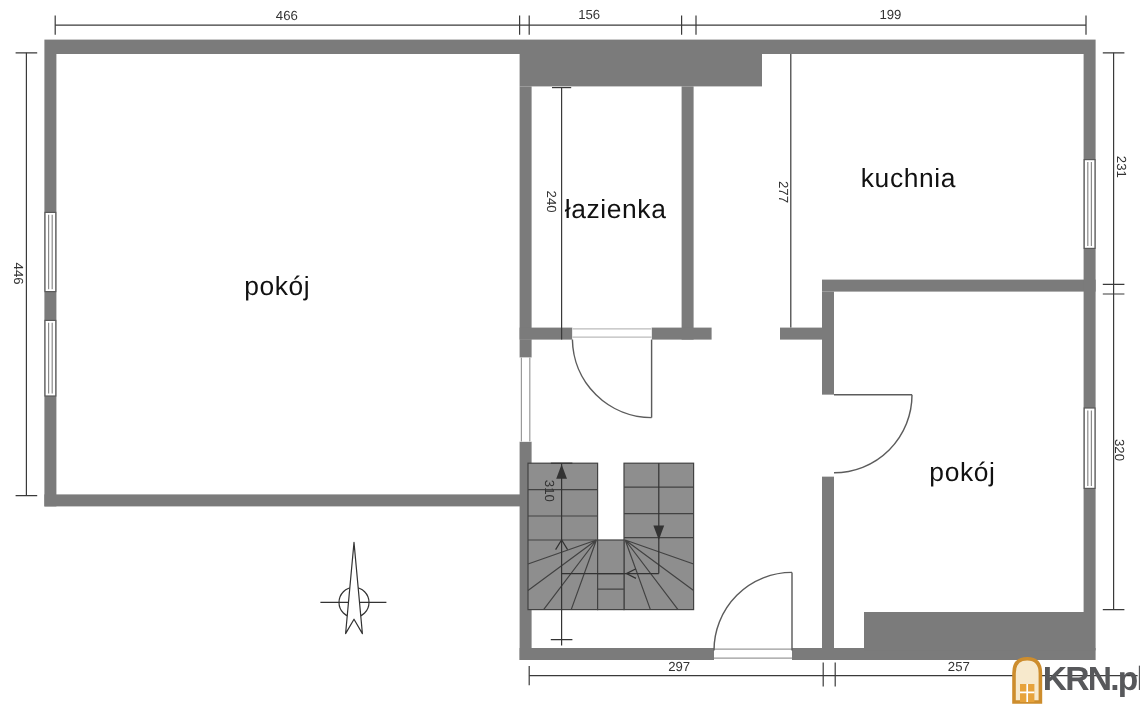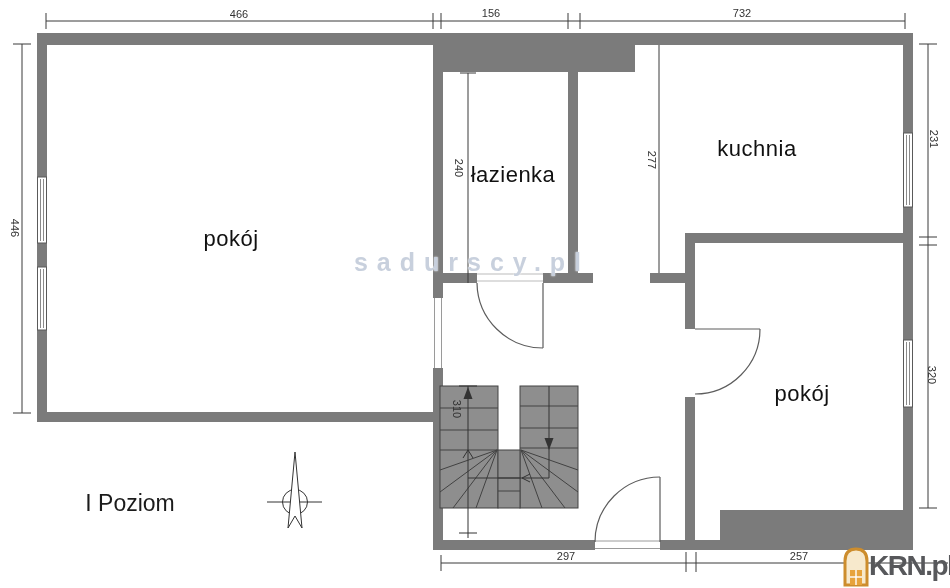--- a/index.html
+++ b/index.html
@@ -158,32 +158,30 @@
     <g>
       <path d="M845,585 V561 Q845,549 856,549 Q867,549 867,561 V585 Z" fill="#f7e9cc" stroke="#cd8d2d" stroke-width="3"></path>
       <rect x="850" y="570" width="12" height="15" fill="#e7a33c"></rect>
       <line x1="856" y1="570" x2="856" y2="585" stroke="#ffffff" stroke-width="1.4"></line>
       <line x1="850" y1="577" x2="862" y2="577" stroke="#ffffff" stroke-width="1.4"></line>
     </g>
   </svg>
 
   <span class="lbl dim-h" style="left:239px;top:14px">466</span>
   <span class="lbl dim-h" style="left:491px;top:13px">156</span>
-  <span class="lbl dim-h" style="left:742px;top:13px">732</span>
+  <span class="lbl dim-h" style="left:742px;top:13px">199</span>
   <span class="lbl dim-v" style="left:15px;top:228px">446</span>
   <span class="lbl dim-v" style="left:934px;top:139px">231</span>
   <span class="lbl dim-v" style="left:932px;top:375px">320</span>
   <span class="lbl dim-h" style="left:566px;top:556px">297</span>
   <span class="lbl dim-h" style="left:799px;top:556px">257</span>
   <span class="lbl dim-v" style="left:459px;top:168px">240</span>
   <span class="lbl dim-v" style="left:652px;top:160px">277</span>
   <span class="lbl dim-v" style="left:457px;top:409px">310</span>
 
   <span class="lbl room" style="left:231px;top:239px">pokój</span>
   <span class="lbl room" style="left:513px;top:175px">łazienka</span>
   <span class="lbl room" style="left:757px;top:149px">kuchnia</span>
   <span class="lbl room" style="left:802px;top:394px">pokój</span>
 
-  <span class="lbl level" style="left:130px;top:503px">I Poziom</span>
-  <span class="lbl wm" style="left:472px;top:262px">sadurscy.pl</span>
   <span class="lbl brand-text" style="left:869px;top:566px">KRN.pl</span>
 
 </div>
 
 </body></html>

